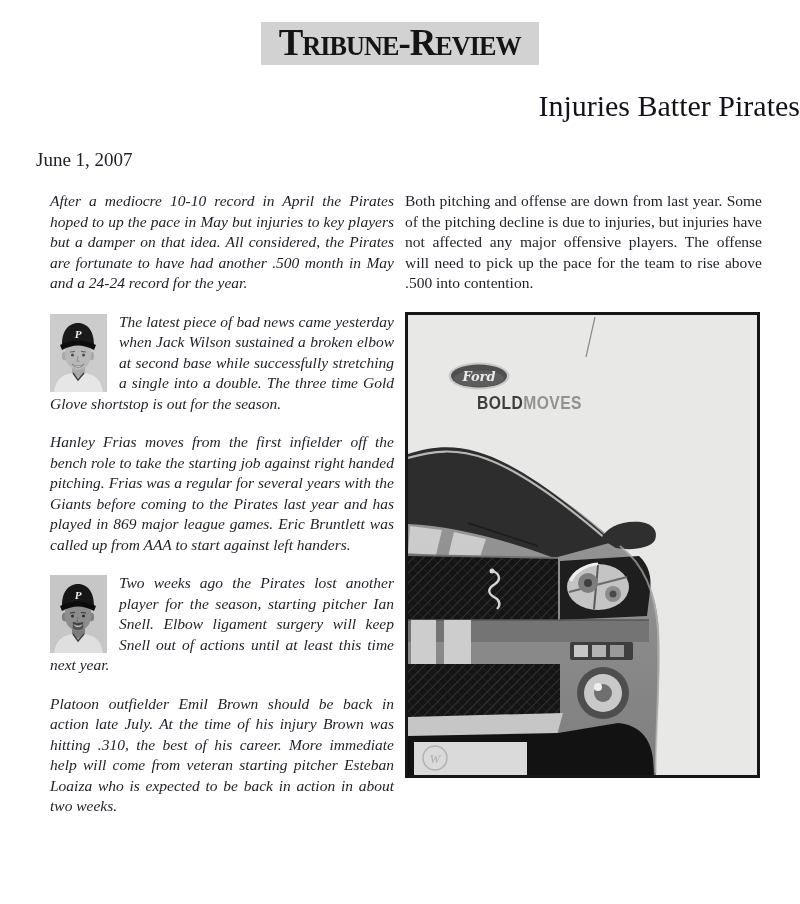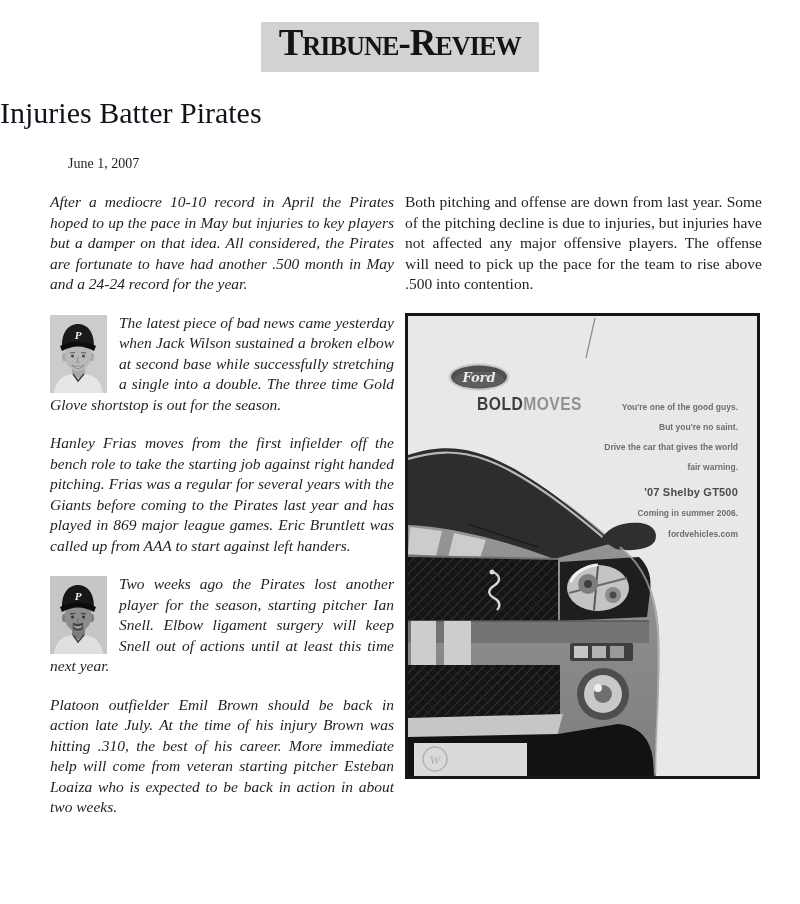--- a/index.html
+++ b/index.html
@@ -1,29 +1,29 @@
 <!DOCTYPE html>
 <html><head>
 <meta charset="utf-8">
 <style>
   html,body{margin:0;padding:0;background:#ffffff;}
   body{width:800px;height:904px;overflow:hidden;
        font-family:"Liberation Serif",serif;color:#1e1e26;}
 
   
   .masthead-row{text-align:center;margin-top:22px;}
-  .masthead-box{display:inline-block;background:#d2d2d2;padding:1px 14px 11px;}
+  .masthead-box{display:inline-block;background:#d2d2d2;padding:1px 14px 4px;}
   .masthead-title{font-variant:small-caps;font-weight:bold;font-size:38px;
                   letter-spacing:-1px;line-height:1.0;color:#141414;
                   display:inline-block;transform:scale(.97,1.02);}
 
   
-  .headline{text-align:left;font-size:30px;font-weight:400;color:#12121c;
+  .headline{text-align:right;font-size:30px;font-weight:400;color:#12121c;
             margin:24px 0 0;line-height:34px;}
-  .dateline{margin:26px 0 0 68px;font-size:14px;}
+  .dateline{margin:26px 0 0 36px;font-size:19px;}
 
   
   .columns{display:flex;margin:20px 38px 0 50px;gap:11px;}
   .col-left{width:344px;font-style:italic;}
   .col-right{width:357px;}
   .columns p{font-size:15.5px;line-height:20.5px;margin:0 0 18px;
              text-align:justify;text-justify:inter-word;}
 
   
   .headshot{float:left;width:57px;height:78px;margin:2px 12px 2px 0;}
@@ -213,25 +213,16 @@
         <svg viewBox="0 0 62 28">
           <ellipse cx="31" cy="14" rx="30.5" ry="13.5" fill="#c9c9c9"></ellipse>
           <ellipse cx="31" cy="14" rx="28" ry="11.5" fill="#4f4f4f"></ellipse>
           <ellipse cx="31" cy="16.5" rx="25" ry="8" fill="#5d5d5d"></ellipse>
           <text x="31" y="19" text-anchor="middle" font-size="13" font-style="italic" font-weight="bold" fill="#e9e9e9" font-family="'DejaVu Serif',serif">Ford</text>
         </svg>
       </div>
 
       <div class="boldmoves"><span class="bm-bold">BOLD</span><span class="bm-moves">MOVES</span></div>
 
-      <div class="ad-copy">
-        <div class="line">You're one of the good guys.</div>
-        <div class="line">But you're no saint.</div>
-        <div class="line">Drive the car that gives the world</div>
-        <div class="line">fair warning.</div>
-        <div class="model">'07 Shelby GT500</div>
-        <div class="sub">Coming in summer 2006.</div>
-        <div class="sub">fordvehicles.com</div>
-      </div>
 
     </div>
   </div>
 </div>
 
 </body></html>

